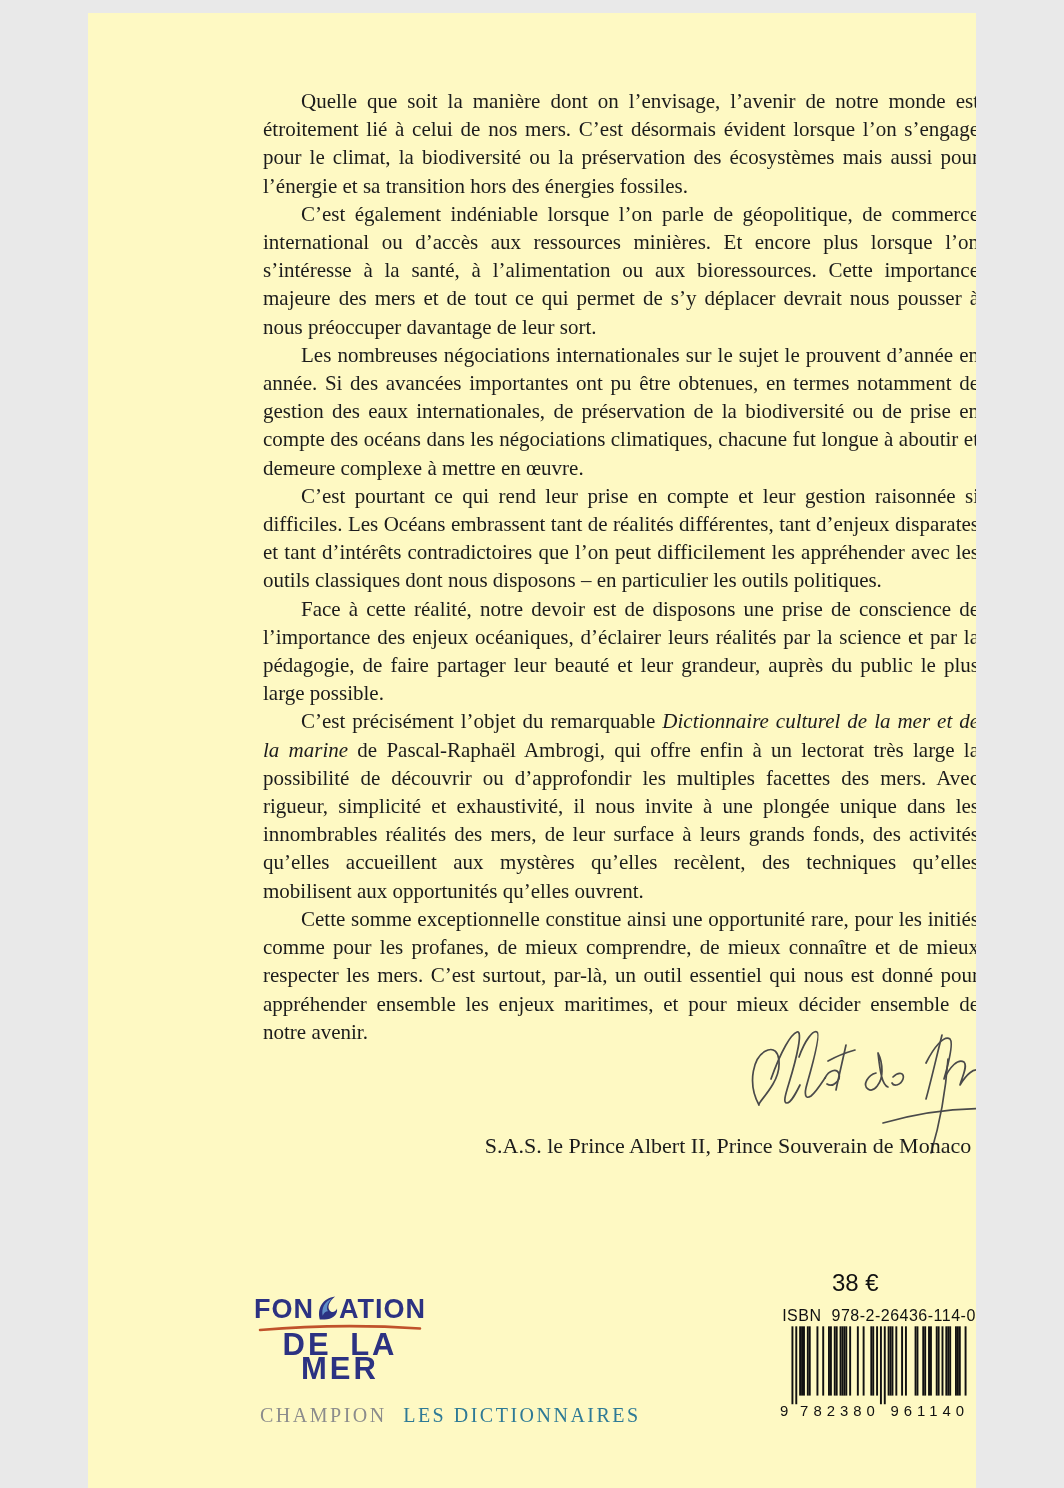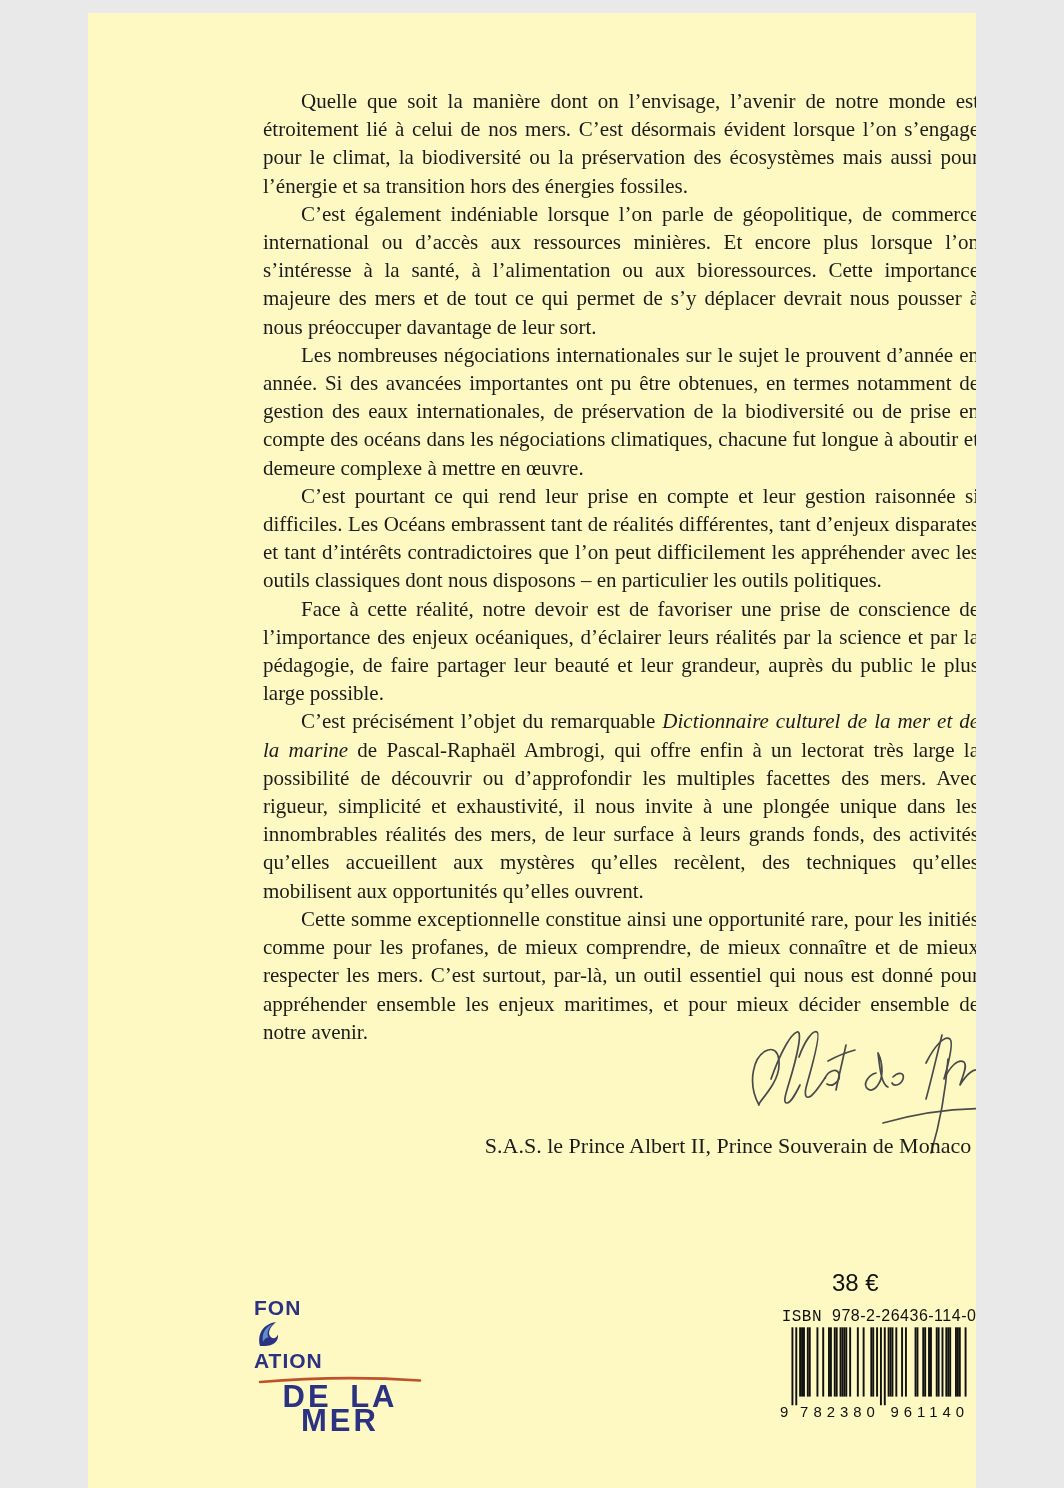--- a/index.html
+++ b/index.html
@@ -39,43 +39,43 @@
     text-align:center;font-size:22px;white-space:nowrap;
   }
 
   
   .logo{
     position:absolute;left:166px;top:1282px;width:172px;
     text-align:center;color:var(--navy);
     font-family:"Liberation Sans", sans-serif;
   }
   .logo-line1{
-    display:flex;align-items:flex-start;justify-content:center;
-    font-size:21px;font-weight:700;letter-spacing:1px;line-height:26px;flex-direction:column;
+    display:flex;align-items:flex-end;justify-content:center;
+    font-size:27px;font-weight:700;letter-spacing:1px;line-height:26px;
   }
   .logo-line1 svg{margin:0 1px 1px 1px;}
   .logo-swoosh{height:10px;margin:0 4px;}
   .logo-swoosh svg{display:block;width:100%;height:10px;}
   .logo-line2{
     font-size:31px;font-weight:700;letter-spacing:3px;word-spacing:7px;
     line-height:24px;margin-top:1px;
   }
 
   
   .price{
     position:absolute;left:744px;top:1256px;width:150px;
     text-align:left;font-family:"Liberation Sans", sans-serif;
     font-size:24px;color:#111;
   }
   .isbn-block{
     position:absolute;left:690px;top:1294px;width:202px;
     text-align:center;font-family:"Liberation Sans", sans-serif;color:#111;
   }
   .isbn-line{font-size:16px;letter-spacing:0.5px;white-space:nowrap;margin-bottom:1px;}
-  .isbn-line .isbn-label{margin-right:10px;font-family:Liberation Mono, monospace;}
+  .isbn-line .isbn-label{margin-right:10px;}
   .barcode{width:202px;}
   .barcode svg{display:block;width:202px;height:93px;}
 
   
   .imprint{
     position:absolute;left:172px;top:1391px;
     font-size:20px;letter-spacing:2.5px;white-space:nowrap;
   }
   .imprint .champion{color:var(--gray);}
   .imprint .dict{color:var(--teal);margin-left:9px;}
@@ -83,21 +83,21 @@
 </head>
 <body>
 
 <div class="page">
 
   <div class="body-text">
       <p><span>Quelle que soit la manière dont on l’envisage, l’avenir de notre monde est étroitement lié à celui de nos mers. C’est désormais évident lorsque l’on s’engage pour le climat, la biodiversité ou la préservation des écosystèmes mais aussi pour l’énergie et sa transition hors des énergies fossiles.</span></p>
       <p><span>C’est également indéniable lorsque l’on parle de géopolitique, de commerce international ou d’accès aux ressources minières. Et encore plus lorsque l’on s’intéresse à la santé, à l’alimentation ou aux bioressources. Cette importance majeure des mers et de tout ce qui permet de s’y déplacer devrait nous pousser à nous préoccuper davantage de leur sort.</span></p>
       <p><span>Les nombreuses négociations internationales sur le sujet le prouvent d’année en année. Si des avancées importantes ont pu être obtenues, en termes notamment de gestion des eaux internationales, de préservation de la biodiversité ou de prise en compte des océans dans les négociations climatiques, chacune fut longue à aboutir et demeure complexe à mettre en œuvre.</span></p>
       <p><span>C’est pourtant ce qui rend leur prise en compte et leur gestion raisonnée si difficiles. Les Océans embrassent tant de réalités différentes, tant d’enjeux disparates et tant d’intérêts contradictoires que l’on peut difficilement les appréhender avec les outils classiques dont nous disposons – en particulier les outils politiques.</span></p>
-      <p><span>Face à cette réalité, notre devoir est de favoriser une prise de conscience de l’importance des enjeux océaniques, d’éclairer leurs réalités par la science et par la pédagogie, de faire partager leur beauté et leur grandeur, auprès du public le plus large possible.</span></p>
+      <p><span>Face à cette réalité, notre devoir est de disposons une prise de conscience de l’importance des enjeux océaniques, d’éclairer leurs réalités par la science et par la pédagogie, de faire partager leur beauté et leur grandeur, auprès du public le plus large possible.</span></p>
       <p><span>C’est précisément l’objet du remarquable </span><span class="italic">Dictionnaire culturel de la mer et de la marine</span><span> de Pascal-Raphaël Ambrogi, qui offre enfin à un lectorat très large la possibilité de découvrir ou d’approfondir les multiples facettes des mers. Avec rigueur, simplicité et exhaustivité, il nous invite à une plongée unique dans les innombrables réalités des mers, de leur surface à leurs grands fonds, des activités qu’elles accueillent aux mystères qu’elles recèlent, des techniques qu’elles mobilisent aux opportunités qu’elles ouvrent.</span></p>
       <p><span>Cette somme exceptionnelle constitue ainsi une opportunité rare, pour les initiés comme pour les profanes, de mieux comprendre, de mieux connaître et de mieux respecter les mers. C’est surtout, par-là, un outil essentiel qui nous est donné pour appréhender ensemble les enjeux maritimes, et pour mieux décider ensemble de notre avenir.</span></p>
     </div>
 
   <div class="signature">
     <svg width="300" height="140" viewBox="0 0 300 140">
       <g fill="none" stroke="var(--sig)" stroke-width="1.7" stroke-linecap="round" stroke-linejoin="round">
         <path d="M26,84 C14,62 20,34 35,29 C47,25 50,46 40,63 C33,75 25,82 26,84"></path>
         <path d="M38,58 C48,30 58,13 64,11 C70,9 64,36 56,62 C52,75 50,82 54,82 C58,82 63,72 67,64"></path>
         <path d="M66,36 C72,19 80,9 84,11 C88,13 80,42 74,63 C71,73 72,79 78,75 C83,71 88,63 92,57"></path>
@@ -188,14 +188,18 @@
           <rect x="186" y="0" width="2" height="72" fill="#111"></rect>
           <rect x="188" y="0" width="2" height="72" fill="#111"></rect>
           <rect x="194" y="0" width="2" height="72" fill="#111"></rect>
           <text x="2" y="93" font-family="Liberation Sans, sans-serif" font-size="15.5" fill="#111">9</text>
           <text x="23" y="93" letter-spacing="5.2" font-family="Liberation Sans, sans-serif" font-size="15.5" fill="#111">782380</text>
           <text x="117" y="93" letter-spacing="5.2" font-family="Liberation Sans, sans-serif" font-size="15.5" fill="#111">961140</text>
         </svg>
       </div>
   </div>
 
+  <div class="imprint">
+    <span class="champion">CHAMPION</span>
+    <span class="dict">LES DICTIONNAIRES</span>
+  </div>
 
 </div>
 
 </body></html>

